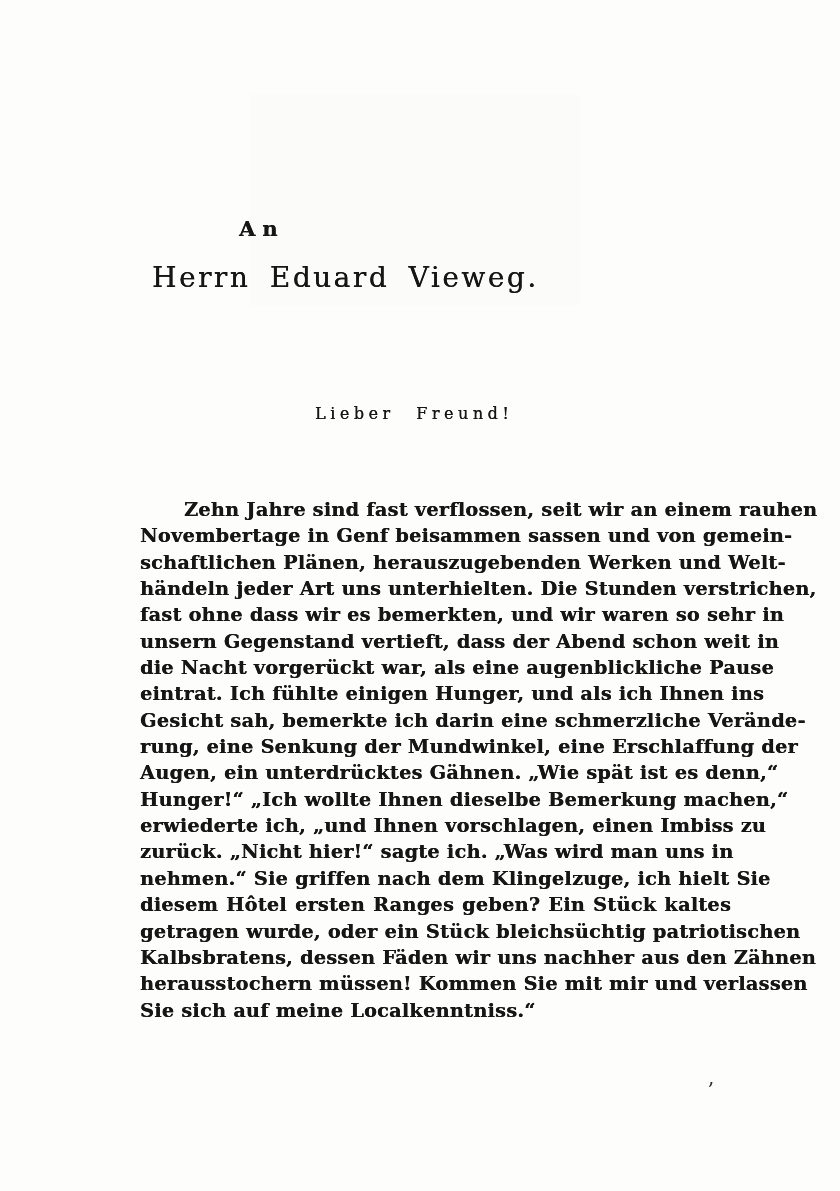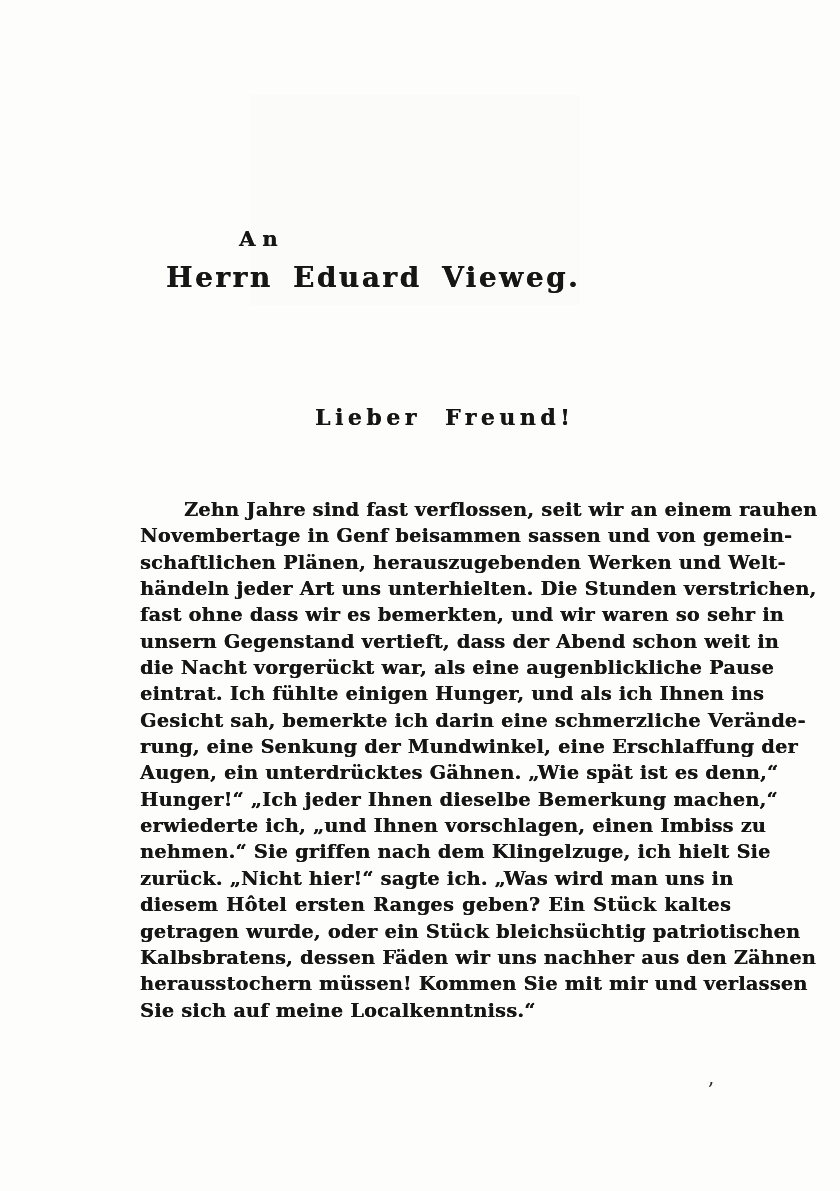--- a/index.html
+++ b/index.html
@@ -21,44 +21,44 @@
     position: absolute;
     left: 250px;
     top: 95px;
     width: 330px;
     height: 210px;
     background: #fbfbf9;
   }
   .ded-to {
     position: absolute;
     left: 239px;
-    top: 226px;
+    top: 216px;
     font-size: 21px;
     font-weight: 700;
     letter-spacing: 7px;
     text-shadow: 0.2px 0 0 currentColor;
     white-space: nowrap;
   }
   .ded-name {
     position: absolute;
-    left: 166px;
+    left: 152px;
     top: 261px;
     font-size: 28px;
-    font-weight: 700;
+    font-weight: 400;
     letter-spacing: 2.5px;
     word-spacing: 8px;
     text-shadow: 0.25px 0 0 currentColor;
     white-space: nowrap;
   }
   .salutation {
     position: absolute;
     left: 315px;
     top: 404px;
-    font-size: 22px;
-    font-weight: 700;
+    font-size: 16px;
+    font-weight: 400;
     letter-spacing: 4.5px;
     word-spacing: 12px;
     text-shadow: 0.2px 0 0 currentColor;
     white-space: nowrap;
   }
   .body-block {
     position: absolute;
     left: 140px;
     top: 497px;
     width: 591px;
@@ -106,24 +106,24 @@
     <div class="body-line">Novembertage in Genf beisammen sassen und von gemein-</div>
     <div class="body-line">schaftlichen Plänen, herauszugebenden Werken und Welt-</div>
     <div class="body-line">händeln jeder Art uns unterhielten. Die Stunden verstrichen,</div>
     <div class="body-line">fast ohne dass wir es bemerkten, und wir waren so sehr in</div>
     <div class="body-line">unsern Gegenstand vertieft, dass der Abend schon weit in</div>
     <div class="body-line">die Nacht vorgerückt war, als eine augenblickliche Pause</div>
     <div class="body-line">eintrat. Ich fühlte einigen Hunger, und als ich Ihnen ins</div>
     <div class="body-line">Gesicht sah, bemerkte ich darin eine schmerzliche Verände-</div>
     <div class="body-line">rung, eine Senkung der Mundwinkel, eine Erschlaffung der</div>
     <div class="body-line">Augen, ein unterdrücktes Gähnen. „Wie spät ist es denn,“</div>
-    <div class="body-line">Hunger!“ „Ich jeder Ihnen dieselbe Bemerkung machen,“</div>
+    <div class="body-line">Hunger!“ „Ich wollte Ihnen dieselbe Bemerkung machen,“</div>
     <div class="body-line">erwiederte ich, „und Ihnen vorschlagen, einen Imbiss zu</div>
+    <div class="body-line">zurück. „Nicht hier!“ sagte ich. „Was wird man uns in</div>
     <div class="body-line">nehmen.“ Sie griffen nach dem Klingelzuge, ich hielt Sie</div>
-    <div class="body-line">zurück. „Nicht hier!“ sagte ich. „Was wird man uns in</div>
     <div class="body-line">diesem Hôtel ersten Ranges geben? Ein Stück kaltes</div>
     <div class="body-line">getragen wurde, oder ein Stück bleichsüchtig patriotischen</div>
     <div class="body-line">Kalbsbratens, dessen Fäden wir uns nachher aus den Zähnen</div>
     <div class="body-line">herausstochern müssen! Kommen Sie mit mir und verlassen</div>
     <div class="body-line flush-left">Sie sich auf meine Localkenntniss.“</div>
   </div>
 
   <div class="artifact">,</div>
 </div>
 

